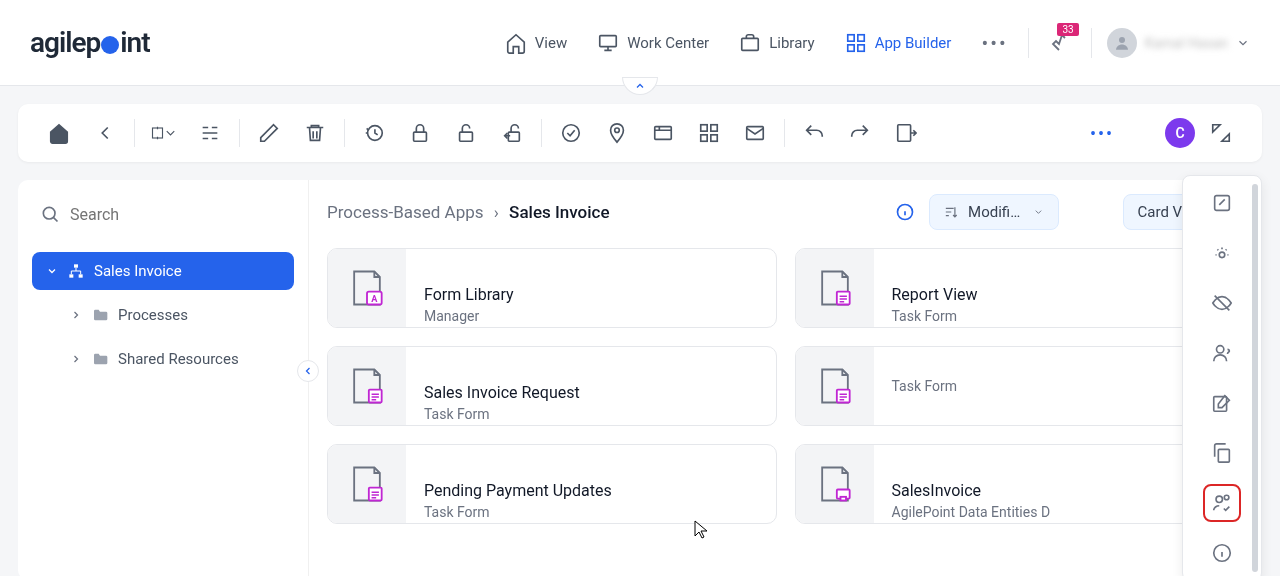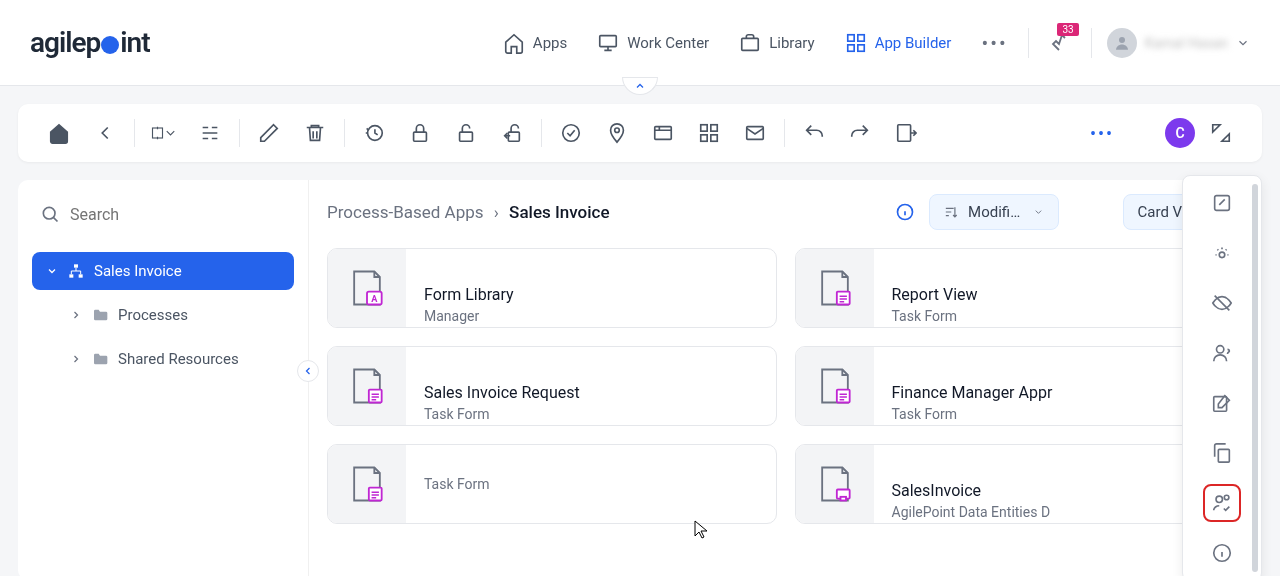--- a/index.html
+++ b/index.html
@@ -84,21 +84,21 @@
   <div class="logo">
     <span class="agile">agilep</span><span class="o-filled"></span><span class="point">int</span>
   </div>
   <div class="nav-items">
     <div class="nav-item">
       <span class="nav-icon">
           <svg viewBox="0 0 24 24">
             <path d="M3 11l9-8 9 8v10a2 2 0 01-2 2h-4v-7h-6v7H5a2 2 0 01-2-2z"></path>
           </svg>
         </span>
-      <span>Apps</span>
+      <span>View</span>
     </div>
     <div class="nav-item">
       <span class="nav-icon">
           <svg viewBox="0 0 24 24">
             <rect x="3" y="4" width="18" height="12" rx="1"></rect>
             <path d="M8 20h8M12 16v4"></path>
           </svg>
         </span>
       <span>Work Center</span>
     </div>
@@ -406,35 +406,35 @@
       <div class="card">
         <div class="card-iconbox">
           <svg width="44" height="44" viewBox="0 0 48 48" fill="none">
               <path d="M10 6h22l6 6v30H10z" stroke="#6b7280" stroke-width="2"></path>
               <path d="M32 6v6h6" stroke="#6b7280" stroke-width="2"></path>
               <rect x="26" y="28" width="14" height="14" rx="1" fill="#fff" stroke="#c026d3" stroke-width="2"></rect>
               <path d="M29 33h8M29 36h8M29 39h5" stroke="#c026d3" stroke-width="1.5"></path>
             </svg>
         </div>
         <div class="card-body">
-          <div class="card-title">Finance Manager Appr</div>
           <div class="card-sub">Task Form</div>
         </div>
       </div>
 
       <div class="card">
         <div class="card-iconbox">
           <svg width="44" height="44" viewBox="0 0 48 48" fill="none">
               <path d="M10 6h22l6 6v30H10z" stroke="#6b7280" stroke-width="2"></path>
               <path d="M32 6v6h6" stroke="#6b7280" stroke-width="2"></path>
               <rect x="26" y="28" width="14" height="14" rx="1" fill="#fff" stroke="#c026d3" stroke-width="2"></rect>
               <path d="M29 33h8M29 36h8M29 39h5" stroke="#c026d3" stroke-width="1.5"></path>
             </svg>
         </div>
         <div class="card-body">
+          <div class="card-title">Pending Payment Updates</div>
           <div class="card-sub">Task Form</div>
         </div>
       </div>
 
       <div class="card">
         <div class="card-iconbox">
           <svg width="44" height="44" viewBox="0 0 48 48" fill="none">
               <path d="M10 6h22l6 6v30H10z" stroke="#6b7280" stroke-width="2"></path>
               <path d="M32 6v6h6" stroke="#6b7280" stroke-width="2"></path>
               <rect x="26" y="30" width="14" height="10" rx="1" fill="#fff" stroke="#c026d3" stroke-width="2"></rect>

